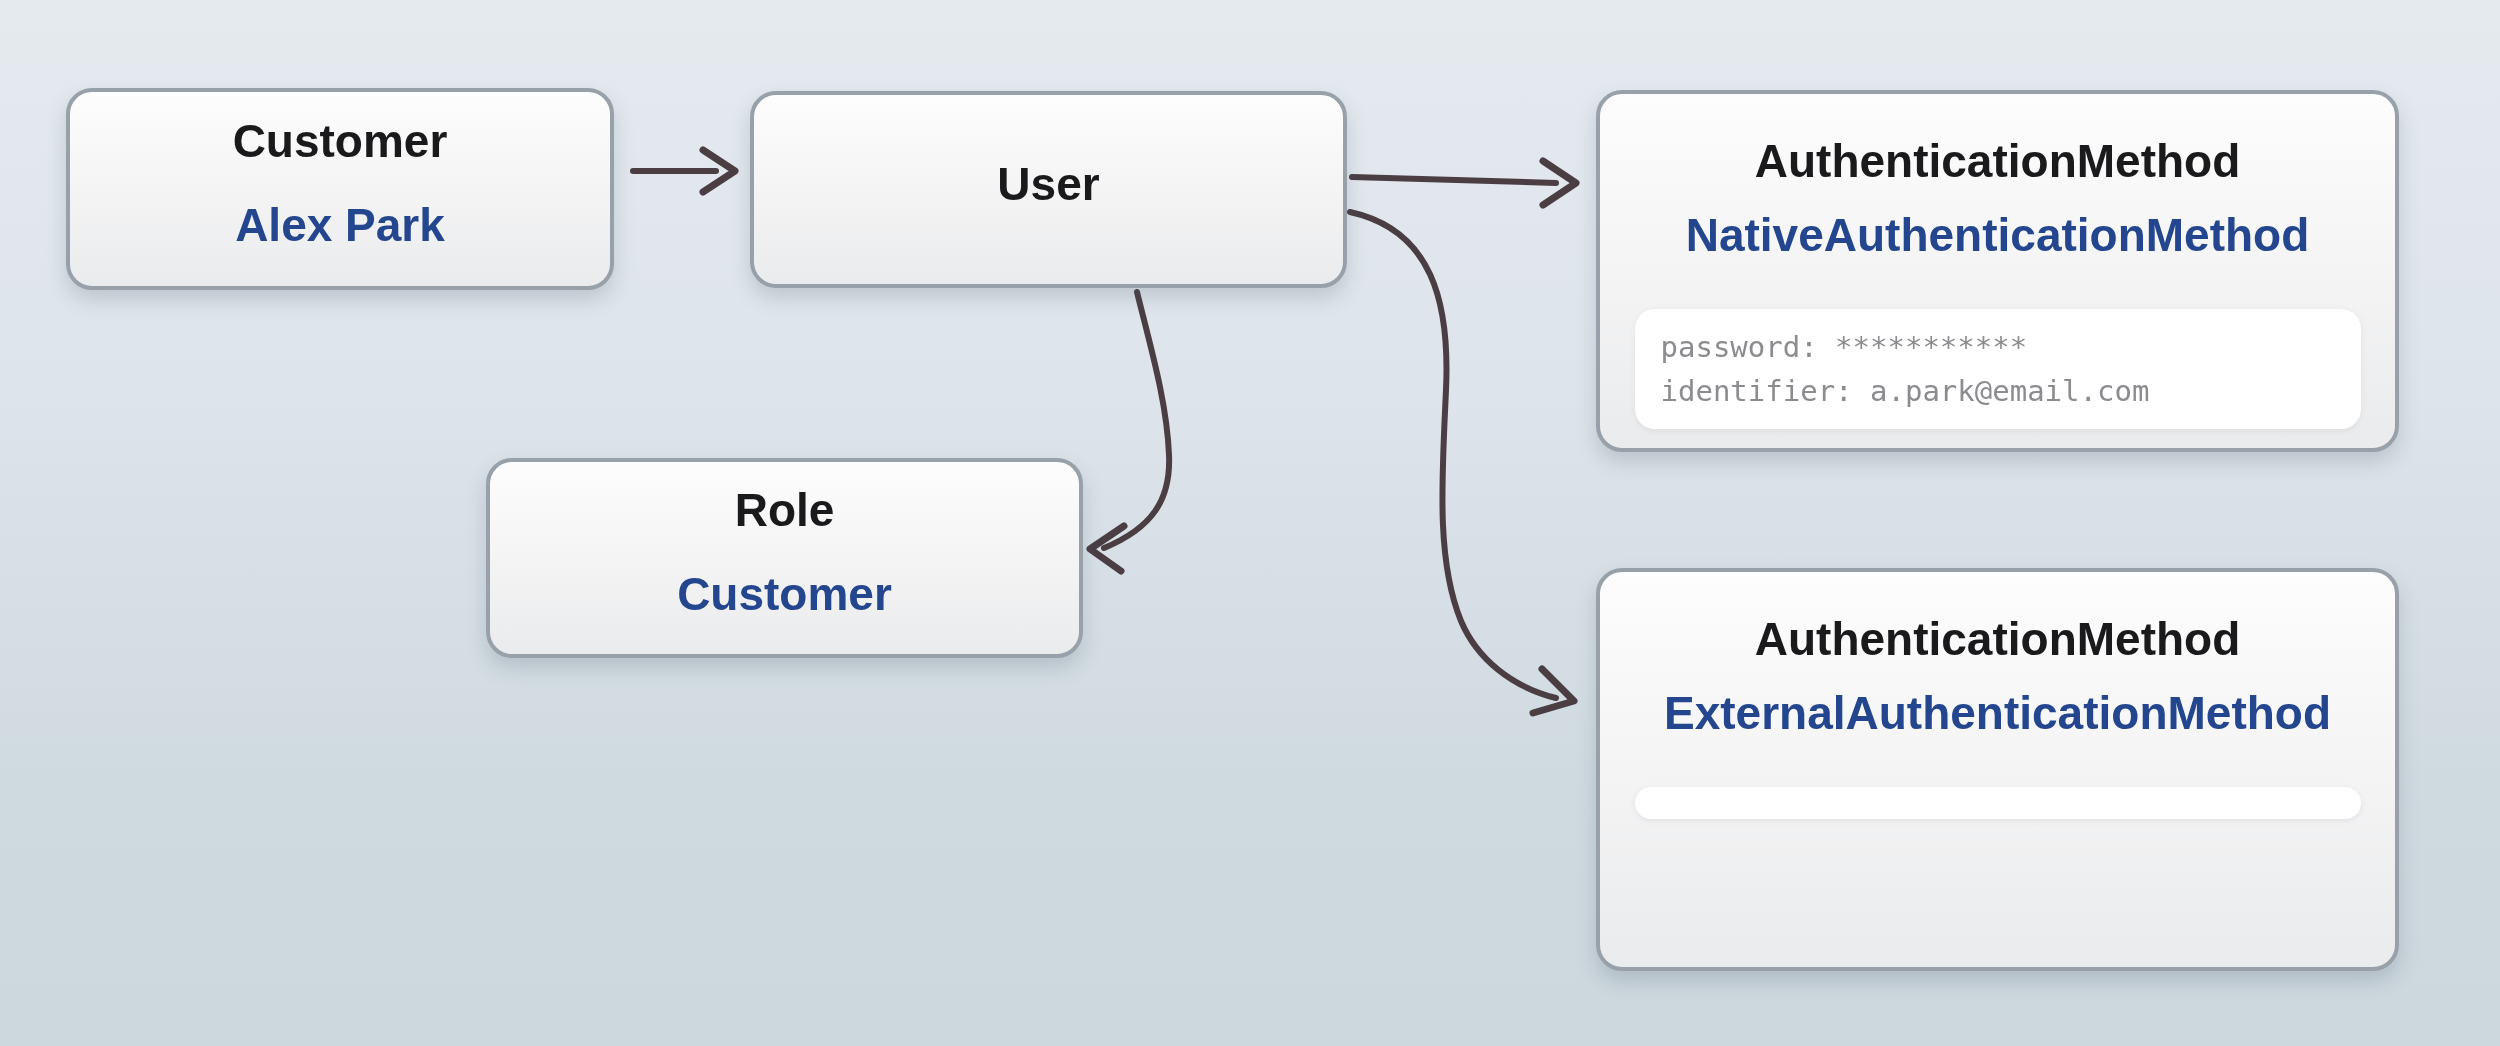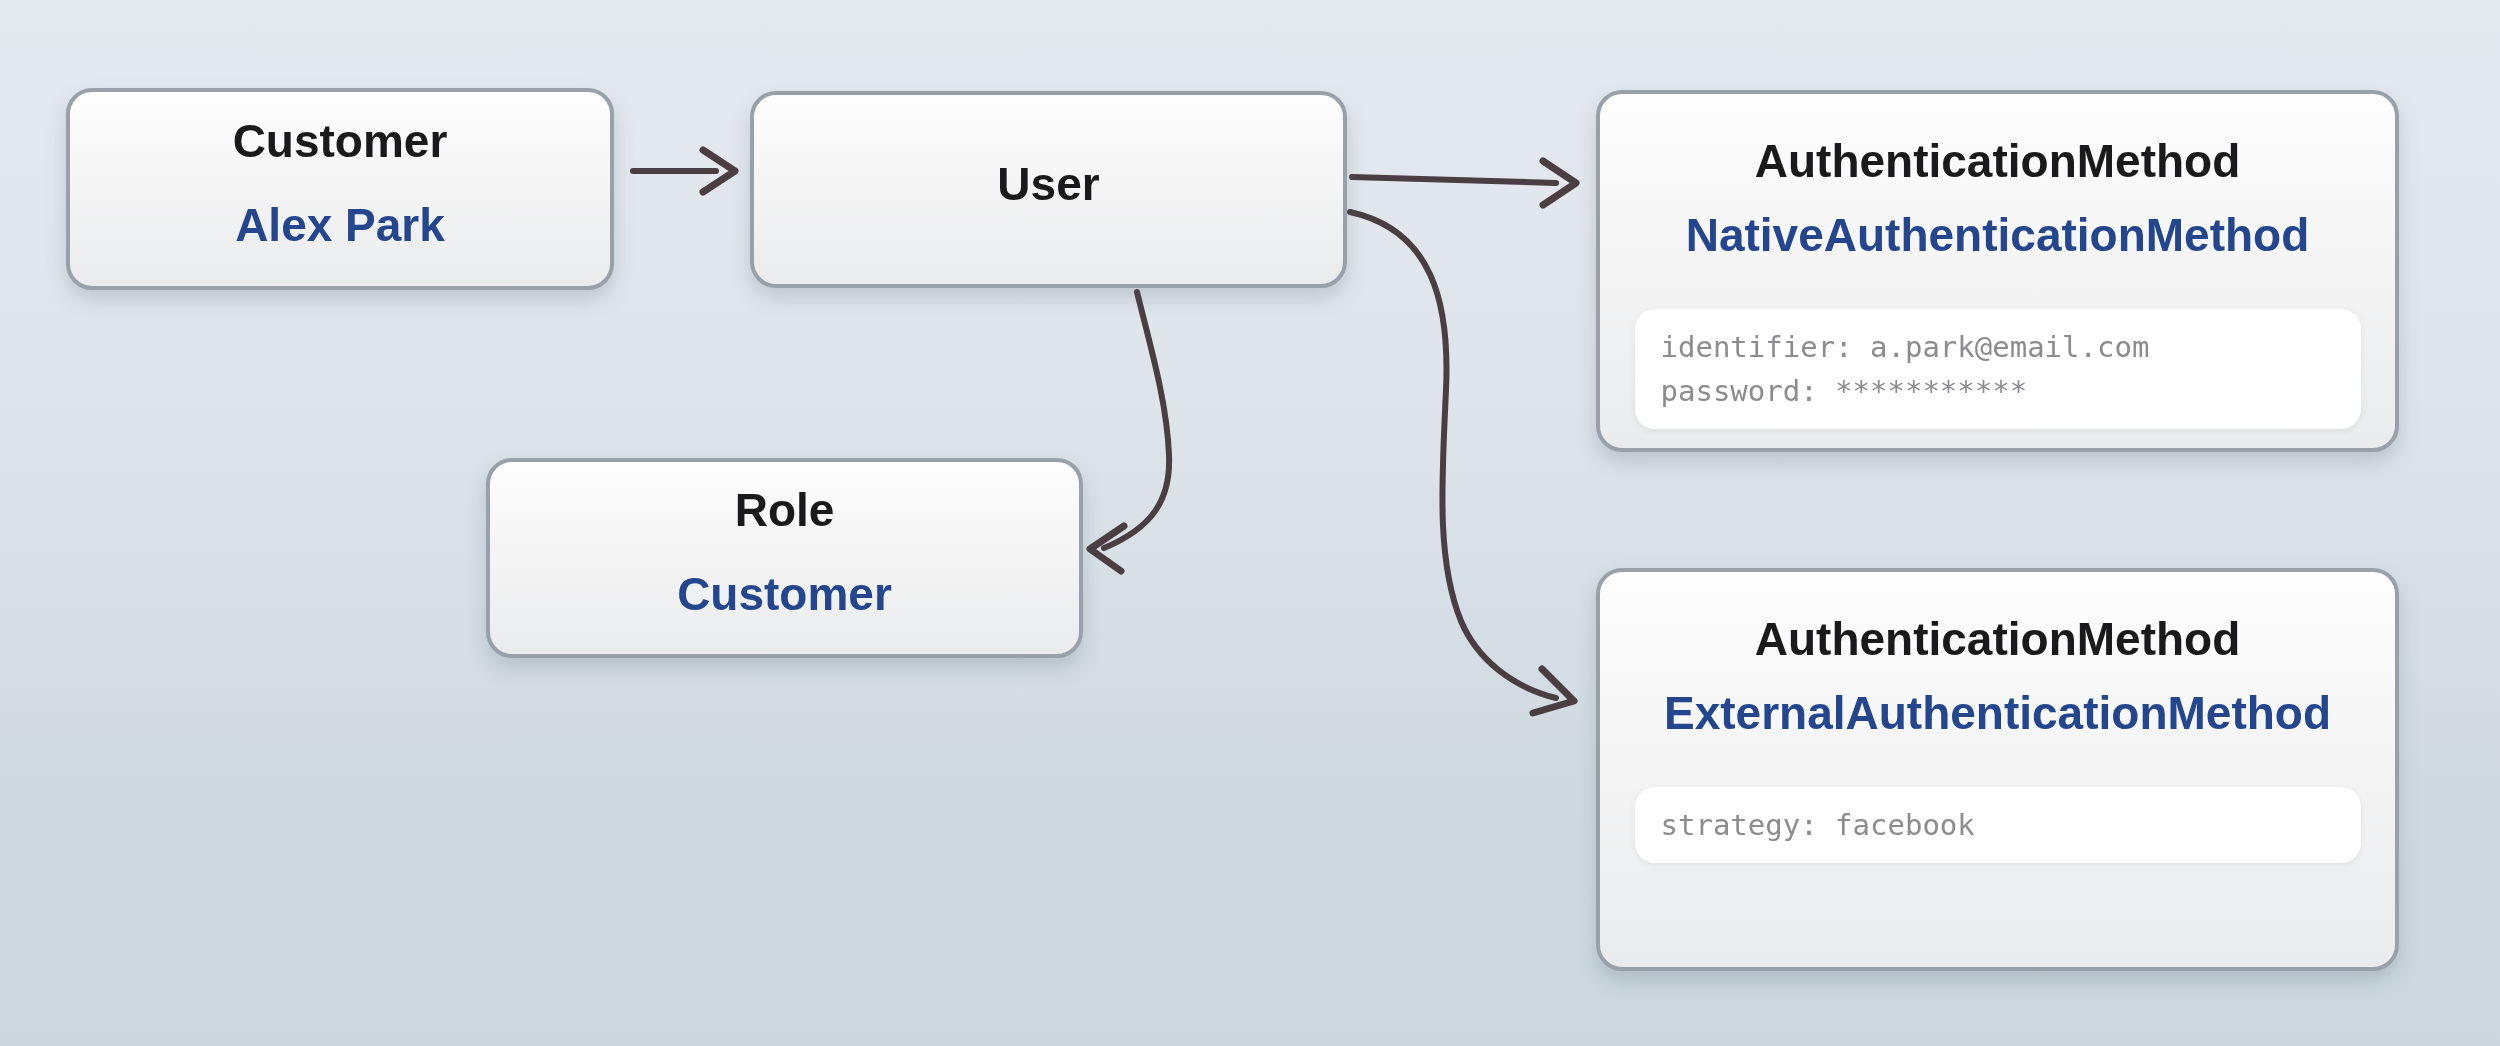--- a/index.html
+++ b/index.html
@@ -115,31 +115,30 @@
   </div>
 
   <div class="node simple" id="node-user">
     <div class="title">User</div>
   </div>
 
   <div class="node auth" id="node-native">
     <div class="title">AuthenticationMethod</div>
     <div class="value">NativeAuthenticationMethod</div>
     <div class="attrs">
+      <div class="attr-line">password: ***********</div>
       <div class="attr-line">identifier: a.park@email.com</div>
-      <div class="attr-line">password: ***********</div>
     </div>
   </div>
 
   <div class="node simple" id="node-role">
     <div class="title">Role</div>
     <div class="value">Customer</div>
   </div>
 
   <div class="node auth" id="node-external">
     <div class="title">AuthenticationMethod</div>
     <div class="value">ExternalAuthenticationMethod</div>
     <div class="attrs">
-      <div class="attr-line">strategy: facebook</div>
     </div>
   </div>
 
 </div>
 
 </body></html>

